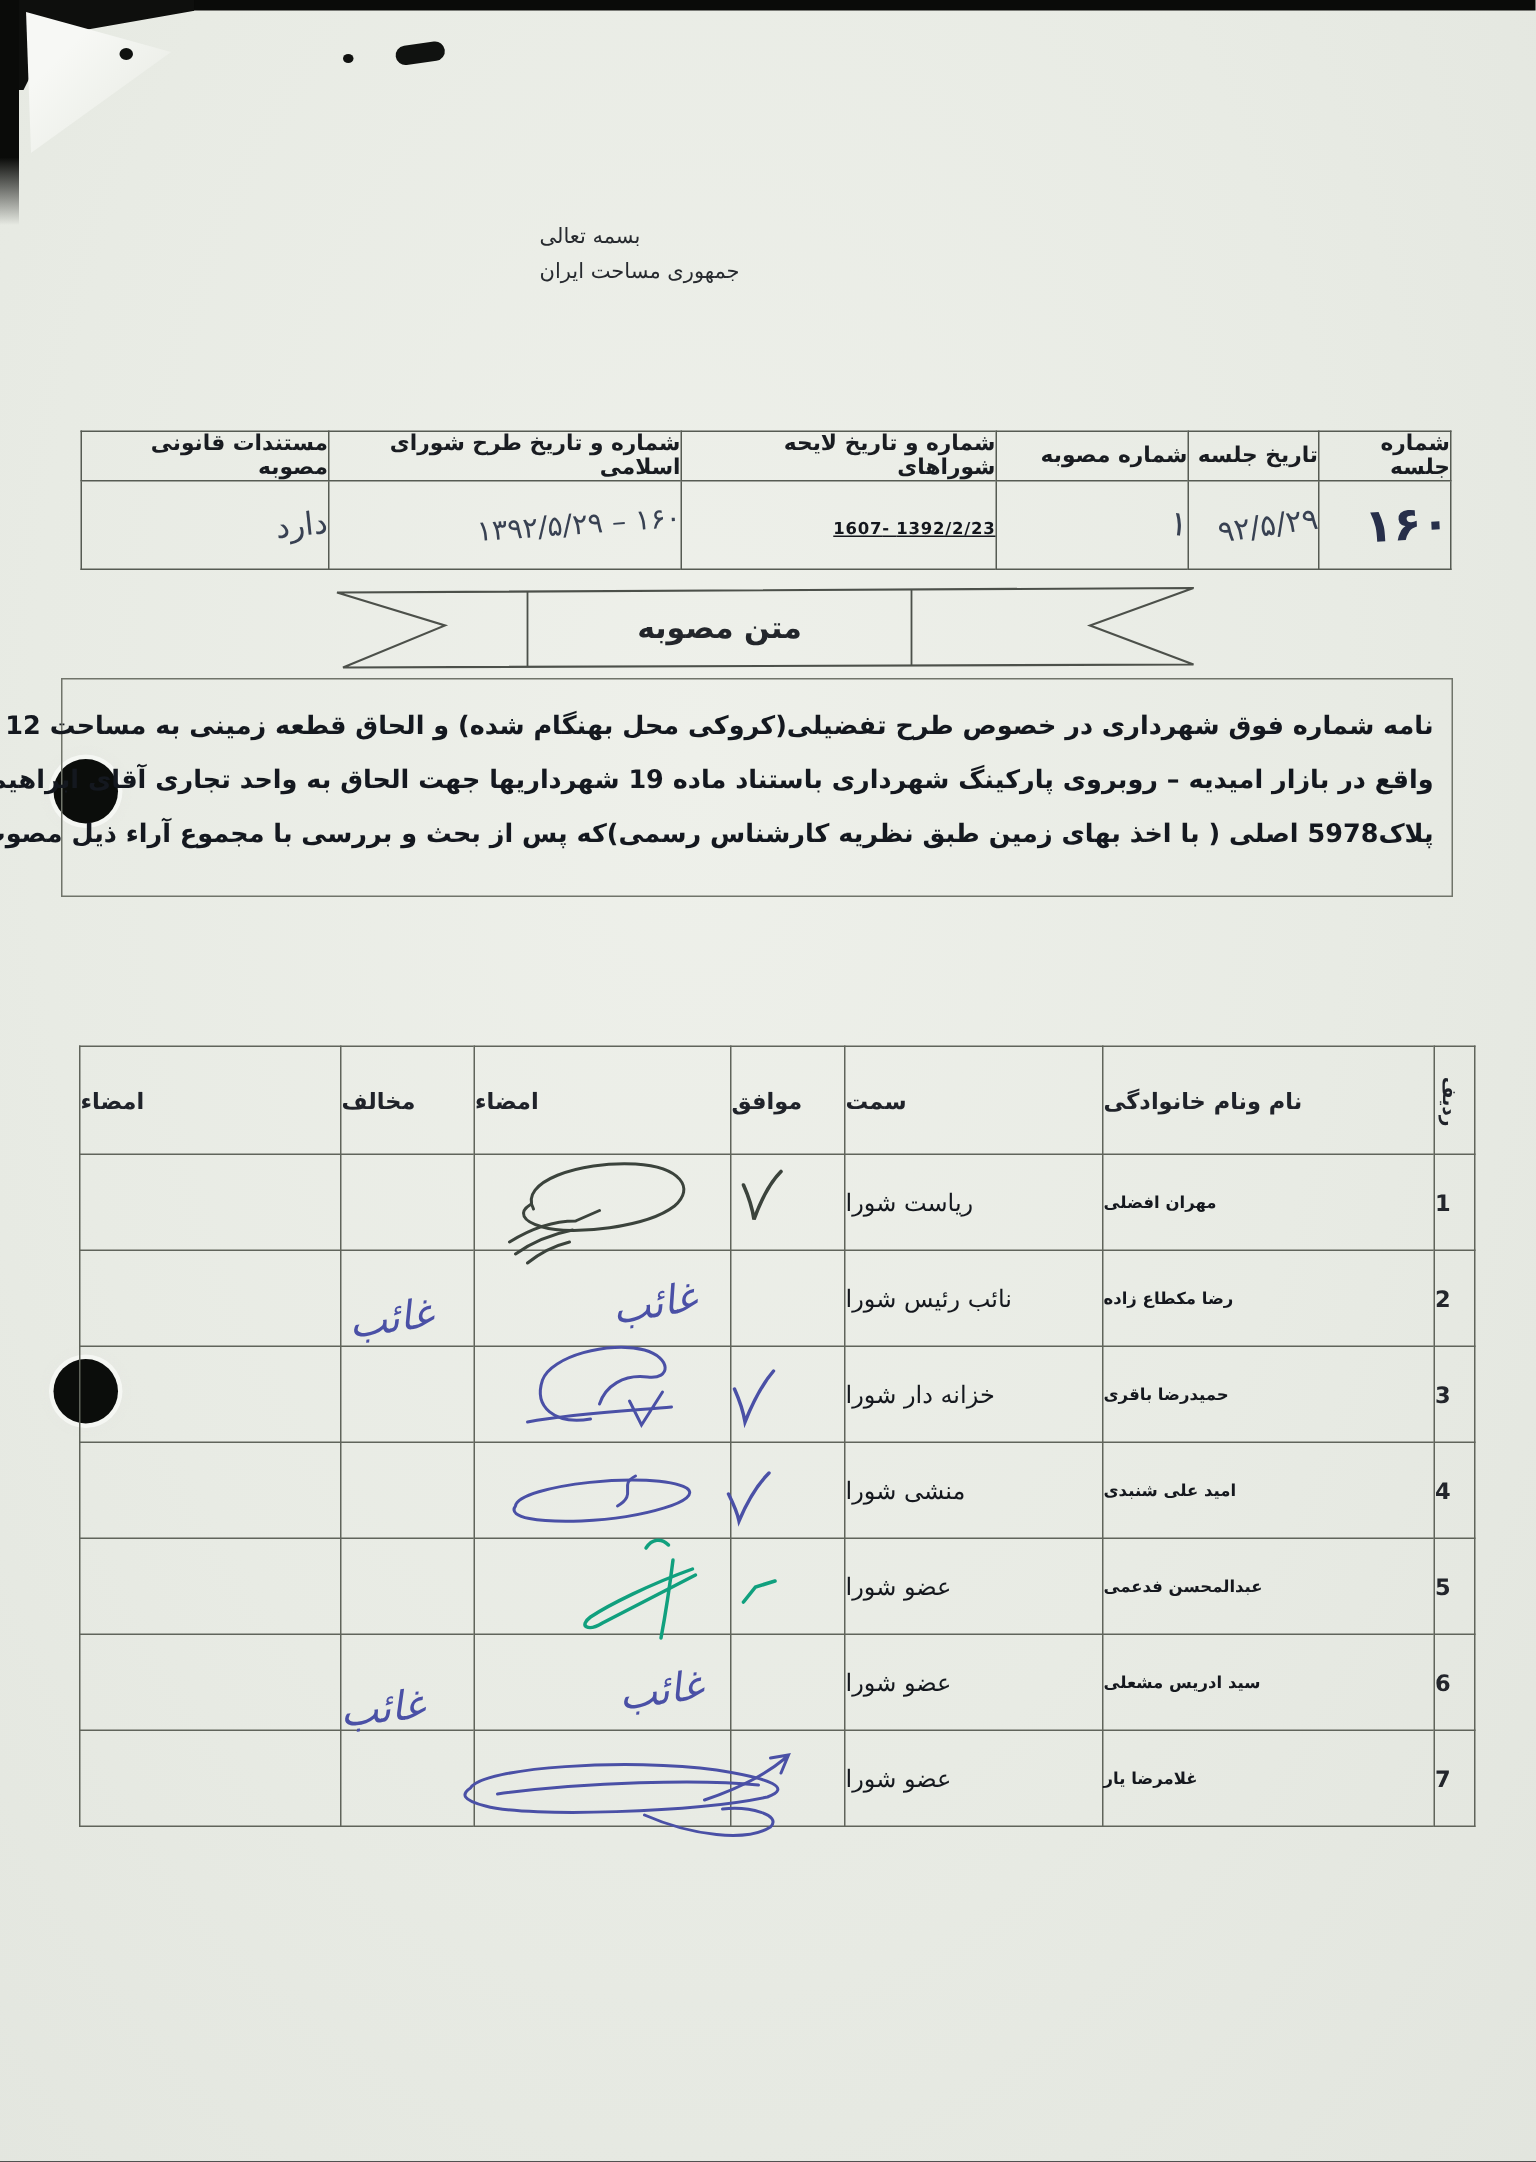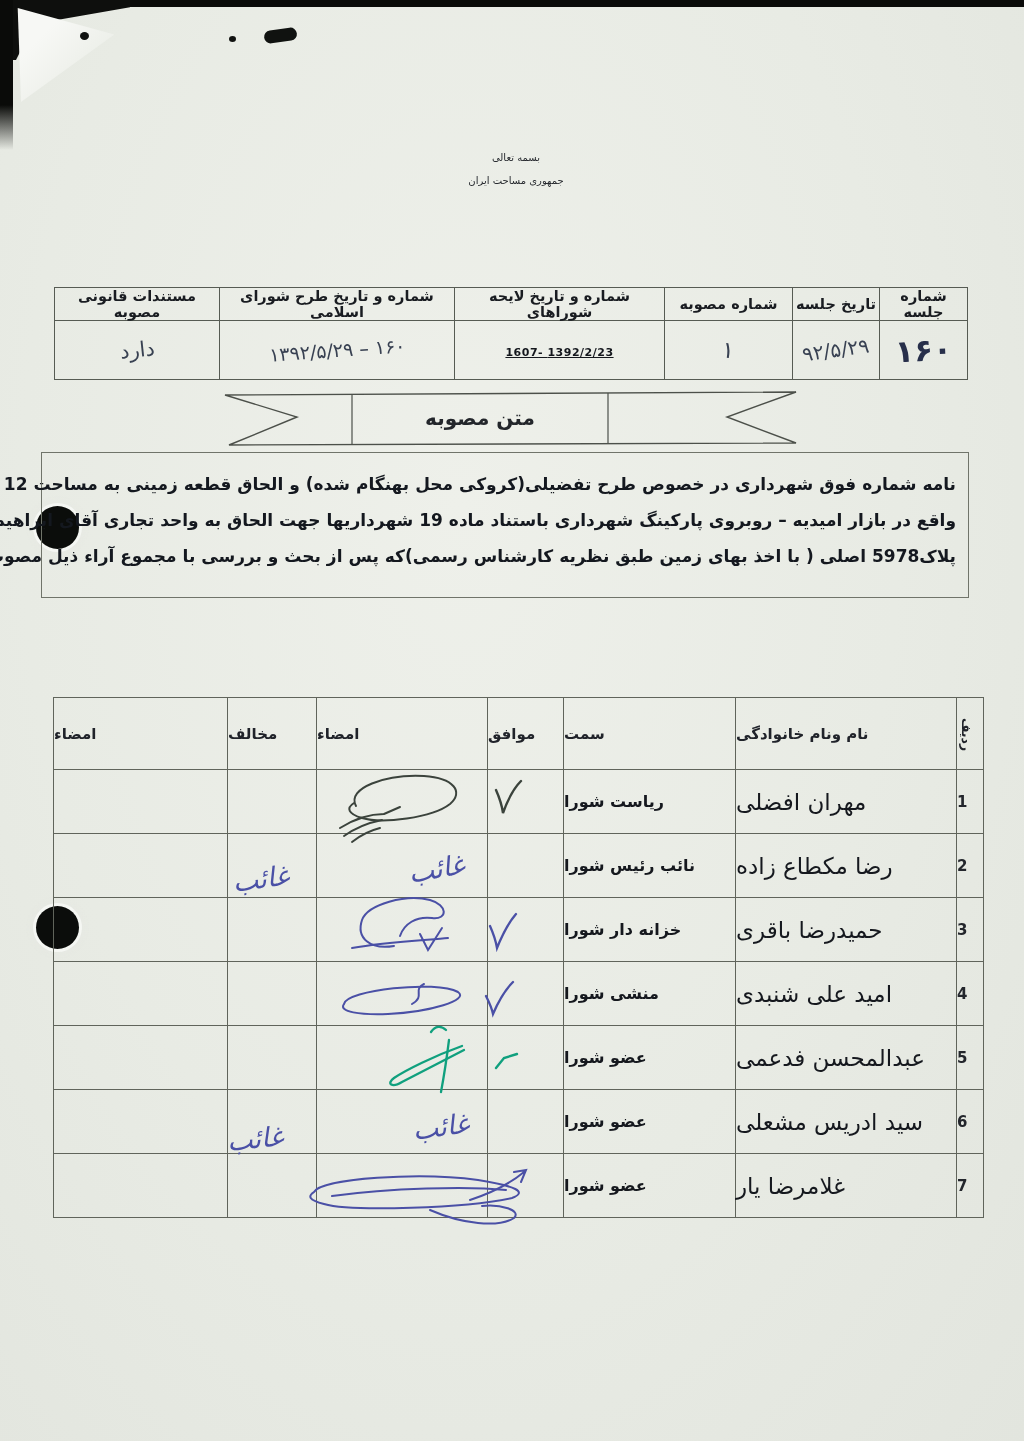--- a/index.html
+++ b/index.html
@@ -13,27 +13,27 @@
   .corner-dark{position:absolute;top:0;left:10px;width:120px;height:60px;
                background:#0e0f0d;clip-path:polygon(0 0,100% 0,100% 12%,20% 40%,5% 100%,0 100%);}
   .fold{position:absolute;top:4px;left:10px;width:110px;height:102px;
         background:linear-gradient(135deg,#f7f8f5 30%,#e9ece5 80%);
         clip-path:polygon(7% 4%,95% 30%,10% 96%);
         filter:drop-shadow(1px 2px 1px rgba(60,65,58,.55));}
   .mark{position:absolute;background:#101210;border-radius:50%;}
   .hole{position:absolute;width:43px;height:43px;border-radius:50%;background:#0b0d0b;
         box-shadow:0 0 0 3px rgba(250,251,248,.75),0 0 6px 4px rgba(230,232,226,.6);}
   
-  .hdr{position:absolute;top:147px;left:336px;width:360px;text-align:center;
-       font-size:10px;line-height:22.6px;color:#272a2f;}
+  .hdr{position:absolute;top:147px;left:360px;width:360px;text-align:left;
+       font-size:14px;line-height:22.6px;color:#272a2f;}
   .hdr div{white-space:nowrap;}
   
   table{border-collapse:collapse;table-layout:fixed;}
   .info-table{position:absolute;top:287px;right:56px;width:913px;direction:rtl;}
-  .info-table th,.info-table td{border:1.4px solid #565b53;padding:0;text-align:center;vertical-align:middle;overflow:visible;}
+  .info-table th,.info-table td{border:1.4px solid #565b53;padding:0;text-align:right;vertical-align:middle;overflow:visible;}
   .info-table th{height:29px;font-size:14.5px;font-weight:bold;color:#191c21;}
   .info-table td{height:58px;}
   .hw{display:inline-block;color:#384152;white-space:nowrap;}
   .hw-session{font-size:31px;font-weight:bold;color:#272f4a;transform:rotate(-3deg);}
   .hw-sessdate{font-size:20px;transform:rotate(-8deg);}
   .hw-resno{font-size:23px;transform:rotate(8deg);}
   .printed{font-size:11px;font-weight:bold;direction:ltr;color:#14171d;letter-spacing:.5px;text-decoration:underline;}
   .hw-plan{font-size:19px;transform:rotate(-4deg);}
   .hw-legal{font-size:21px;transform:rotate(-6deg);}
   
@@ -47,22 +47,22 @@
   
   .sig-title{position:absolute;top:644px;left:372px;width:320px;text-align:center;
              font-size:17.5px;font-weight:bold;color:#15181d;}
   .sig-table{position:absolute;top:697px;right:40px;width:930px;direction:rtl;}
   .sig-table th,.sig-table td{border:1.1px solid #60645b;padding:0;text-align:left;vertical-align:middle;}
   .sig-table th{height:71px;font-size:15px;font-weight:bold;color:#20232a;}
   .sig-table td{height:63px;}
   .col-row{width:27px;} .col-name{width:221px;} .col-pos{width:172px;}
   .col-agree{width:76px;} .col-sig1{width:171px;} .col-opp{width:89px;} .col-sig2{width:174px;}
   .rownum{font-size:15px;font-weight:bold;color:#23262c;}
-  .member-name{font-size:23px;font-weight:normal;color:#15181e;}
-  .member-pos{font-size:16px;font-weight:bold;color:#15181e;}
+  .member-name{font-size:11px;font-weight:bold;color:#15181e;}
+  .member-pos{font-size:16px;font-weight:normal;color:#15181e;}
   .vrot{display:inline-block;transform:rotate(90deg);font-size:12.5px;font-weight:bold;}
   
   .ink{position:absolute;top:0;left:0;width:1024px;height:1441px;pointer-events:none;}
   .absent-word{font-size:27px;font-style:italic;fill:#4a50a6;font-family:"DejaVu Sans",sans-serif;}
 </style>
 </head>
 <body>
 
 <div class="page">
 

